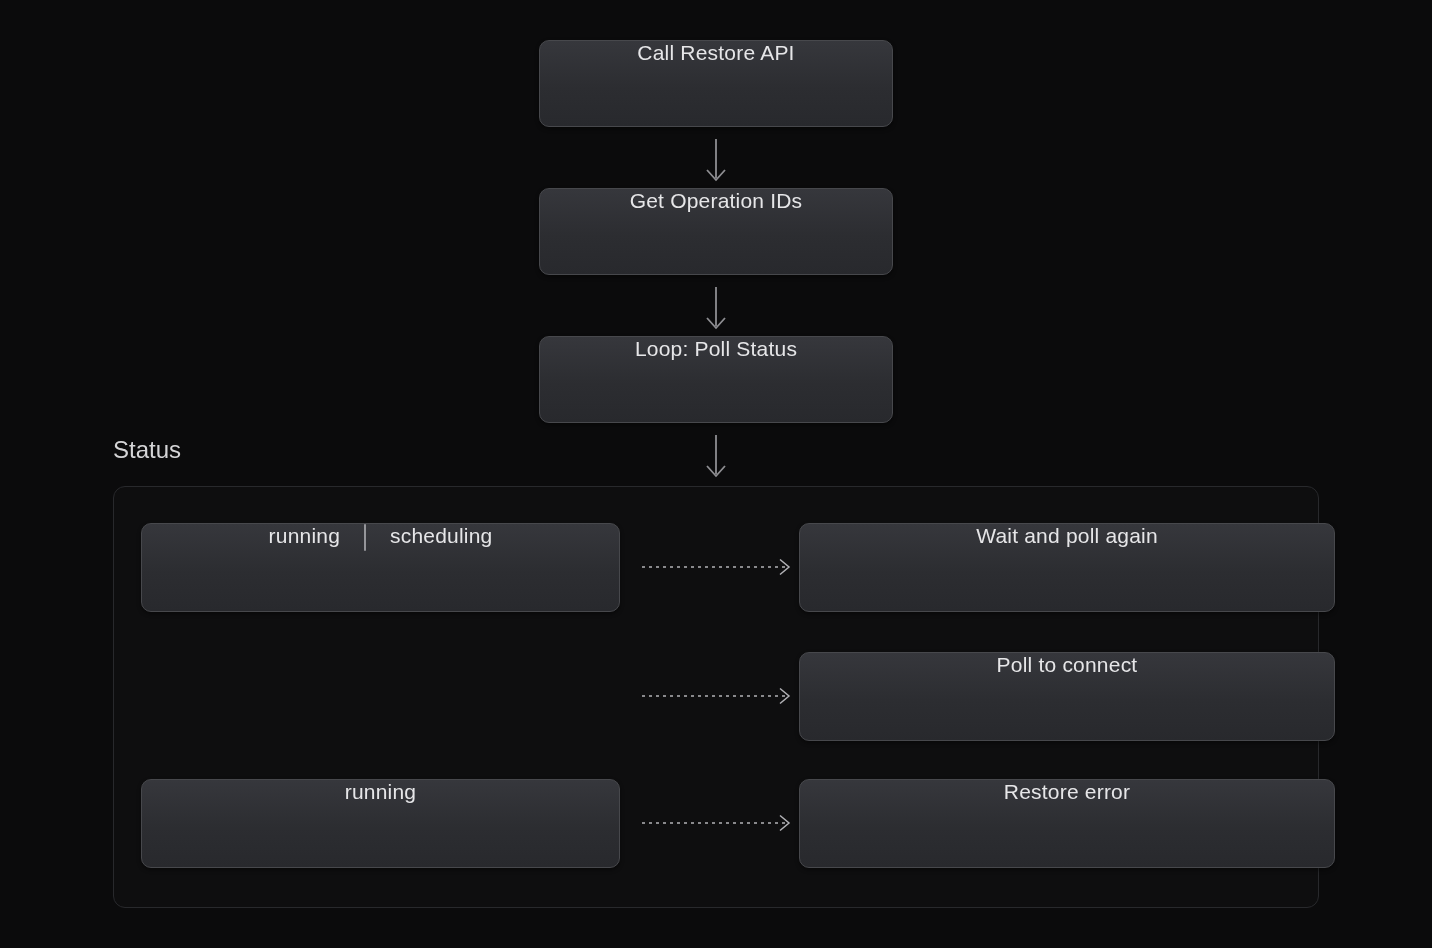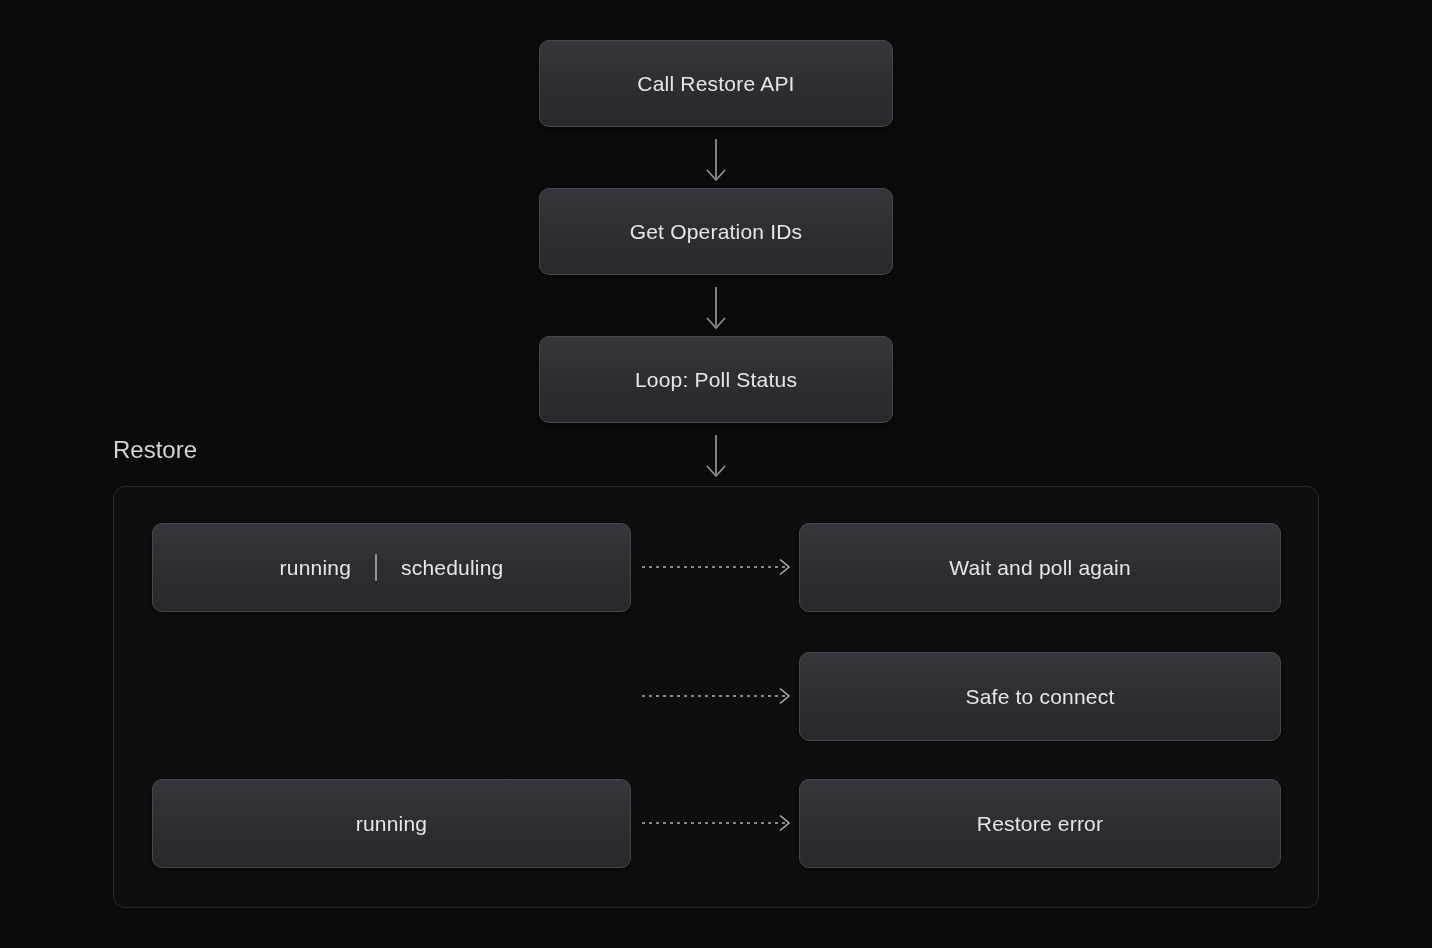--- a/index.html
+++ b/index.html
@@ -16,29 +16,28 @@
     overflow: hidden;
   }
   .node {
     position: absolute;
     box-sizing: border-box;
     border: 1px solid #47484c;
     border-radius: 10px;
     background: linear-gradient(180deg, #36373c 0%, #2c2d31 55%, #28292d 100%);
     box-shadow: 0 2px 4px rgba(0,0,0,0.45);
     display: flex;
-    align-items: center;
     justify-content: center;
     color: #e6e6e8;
     font-size: 21px;
     letter-spacing: 0.2px;
   }
   .flow-node { left: 539px; width: 354px; height: 87px; }
-  .state-box  { left: 152px; width: 479px; height: 89px; gap: 24px; }
-  .action-box { left: 799px; width: 482px; height: 89px; }
+  .state-box  { left: 141px; width: 479px; height: 89px; gap: 24px; }
+  .action-box { left: 799px; width: 536px; height: 89px; }
   .sep {
     width: 2px;
     height: 27px;
     background: #a7a7ab;
     border-radius: 1px;
     opacity: 0.85;
   }
   .varrow { position: absolute; left: 704px; width: 24px; height: 48px; }
   .harrow { position: absolute; left: 641px; width: 156px; height: 24px; }
   .states-label {
@@ -85,21 +84,21 @@
 
   <div class="node flow-node" style="top:336px">
     <span>Loop: Poll Status</span>
   </div>
 
   <svg class="varrow" style="top:434px" viewBox="0 0 24 48">
     <line x1="12" y1="1" x2="12" y2="40" stroke="#8e8e92" stroke-width="1.8"></line>
     <polyline points="3,32 12,42 21,32" fill="none" stroke="#8e8e92" stroke-width="1.8"></polyline>
   </svg>
 
-  <div class="states-label">Restore</div>
+  <div class="states-label">Status</div>
 
   <div class="states-container"></div>
 
   <div class="node state-box" style="top:523px">
     <span>running</span>
     <span class="sep"></span>
     <span>scheduling</span>
   </div>
   <svg class="harrow" style="top:555px" viewBox="0 0 156 24">
     <line x1="1" y1="12" x2="145" y2="12" stroke="#b2b2b6" stroke-width="1.5" stroke-dasharray="3,4"></line>
@@ -107,21 +106,21 @@
   </svg>
   <div class="node action-box" style="top:523px">
     <span>Wait and poll again</span>
   </div>
 
   <svg class="harrow" style="top:684px" viewBox="0 0 156 24">
     <line x1="1" y1="12" x2="145" y2="12" stroke="#b2b2b6" stroke-width="1.5" stroke-dasharray="3,4"></line>
     <polyline points="139,4.5 148,12 139,19.5" fill="none" stroke="#b2b2b6" stroke-width="1.5"></polyline>
   </svg>
   <div class="node action-box" style="top:652px">
-    <span>Safe to connect</span>
+    <span>Poll to connect</span>
   </div>
 
   <div class="node state-box" style="top:779px">
     <span>running</span>
   </div>
   <svg class="harrow" style="top:811px" viewBox="0 0 156 24">
     <line x1="1" y1="12" x2="145" y2="12" stroke="#b2b2b6" stroke-width="1.5" stroke-dasharray="3,4"></line>
     <polyline points="139,4.5 148,12 139,19.5" fill="none" stroke="#b2b2b6" stroke-width="1.5"></polyline>
   </svg>
   <div class="node action-box" style="top:779px">

